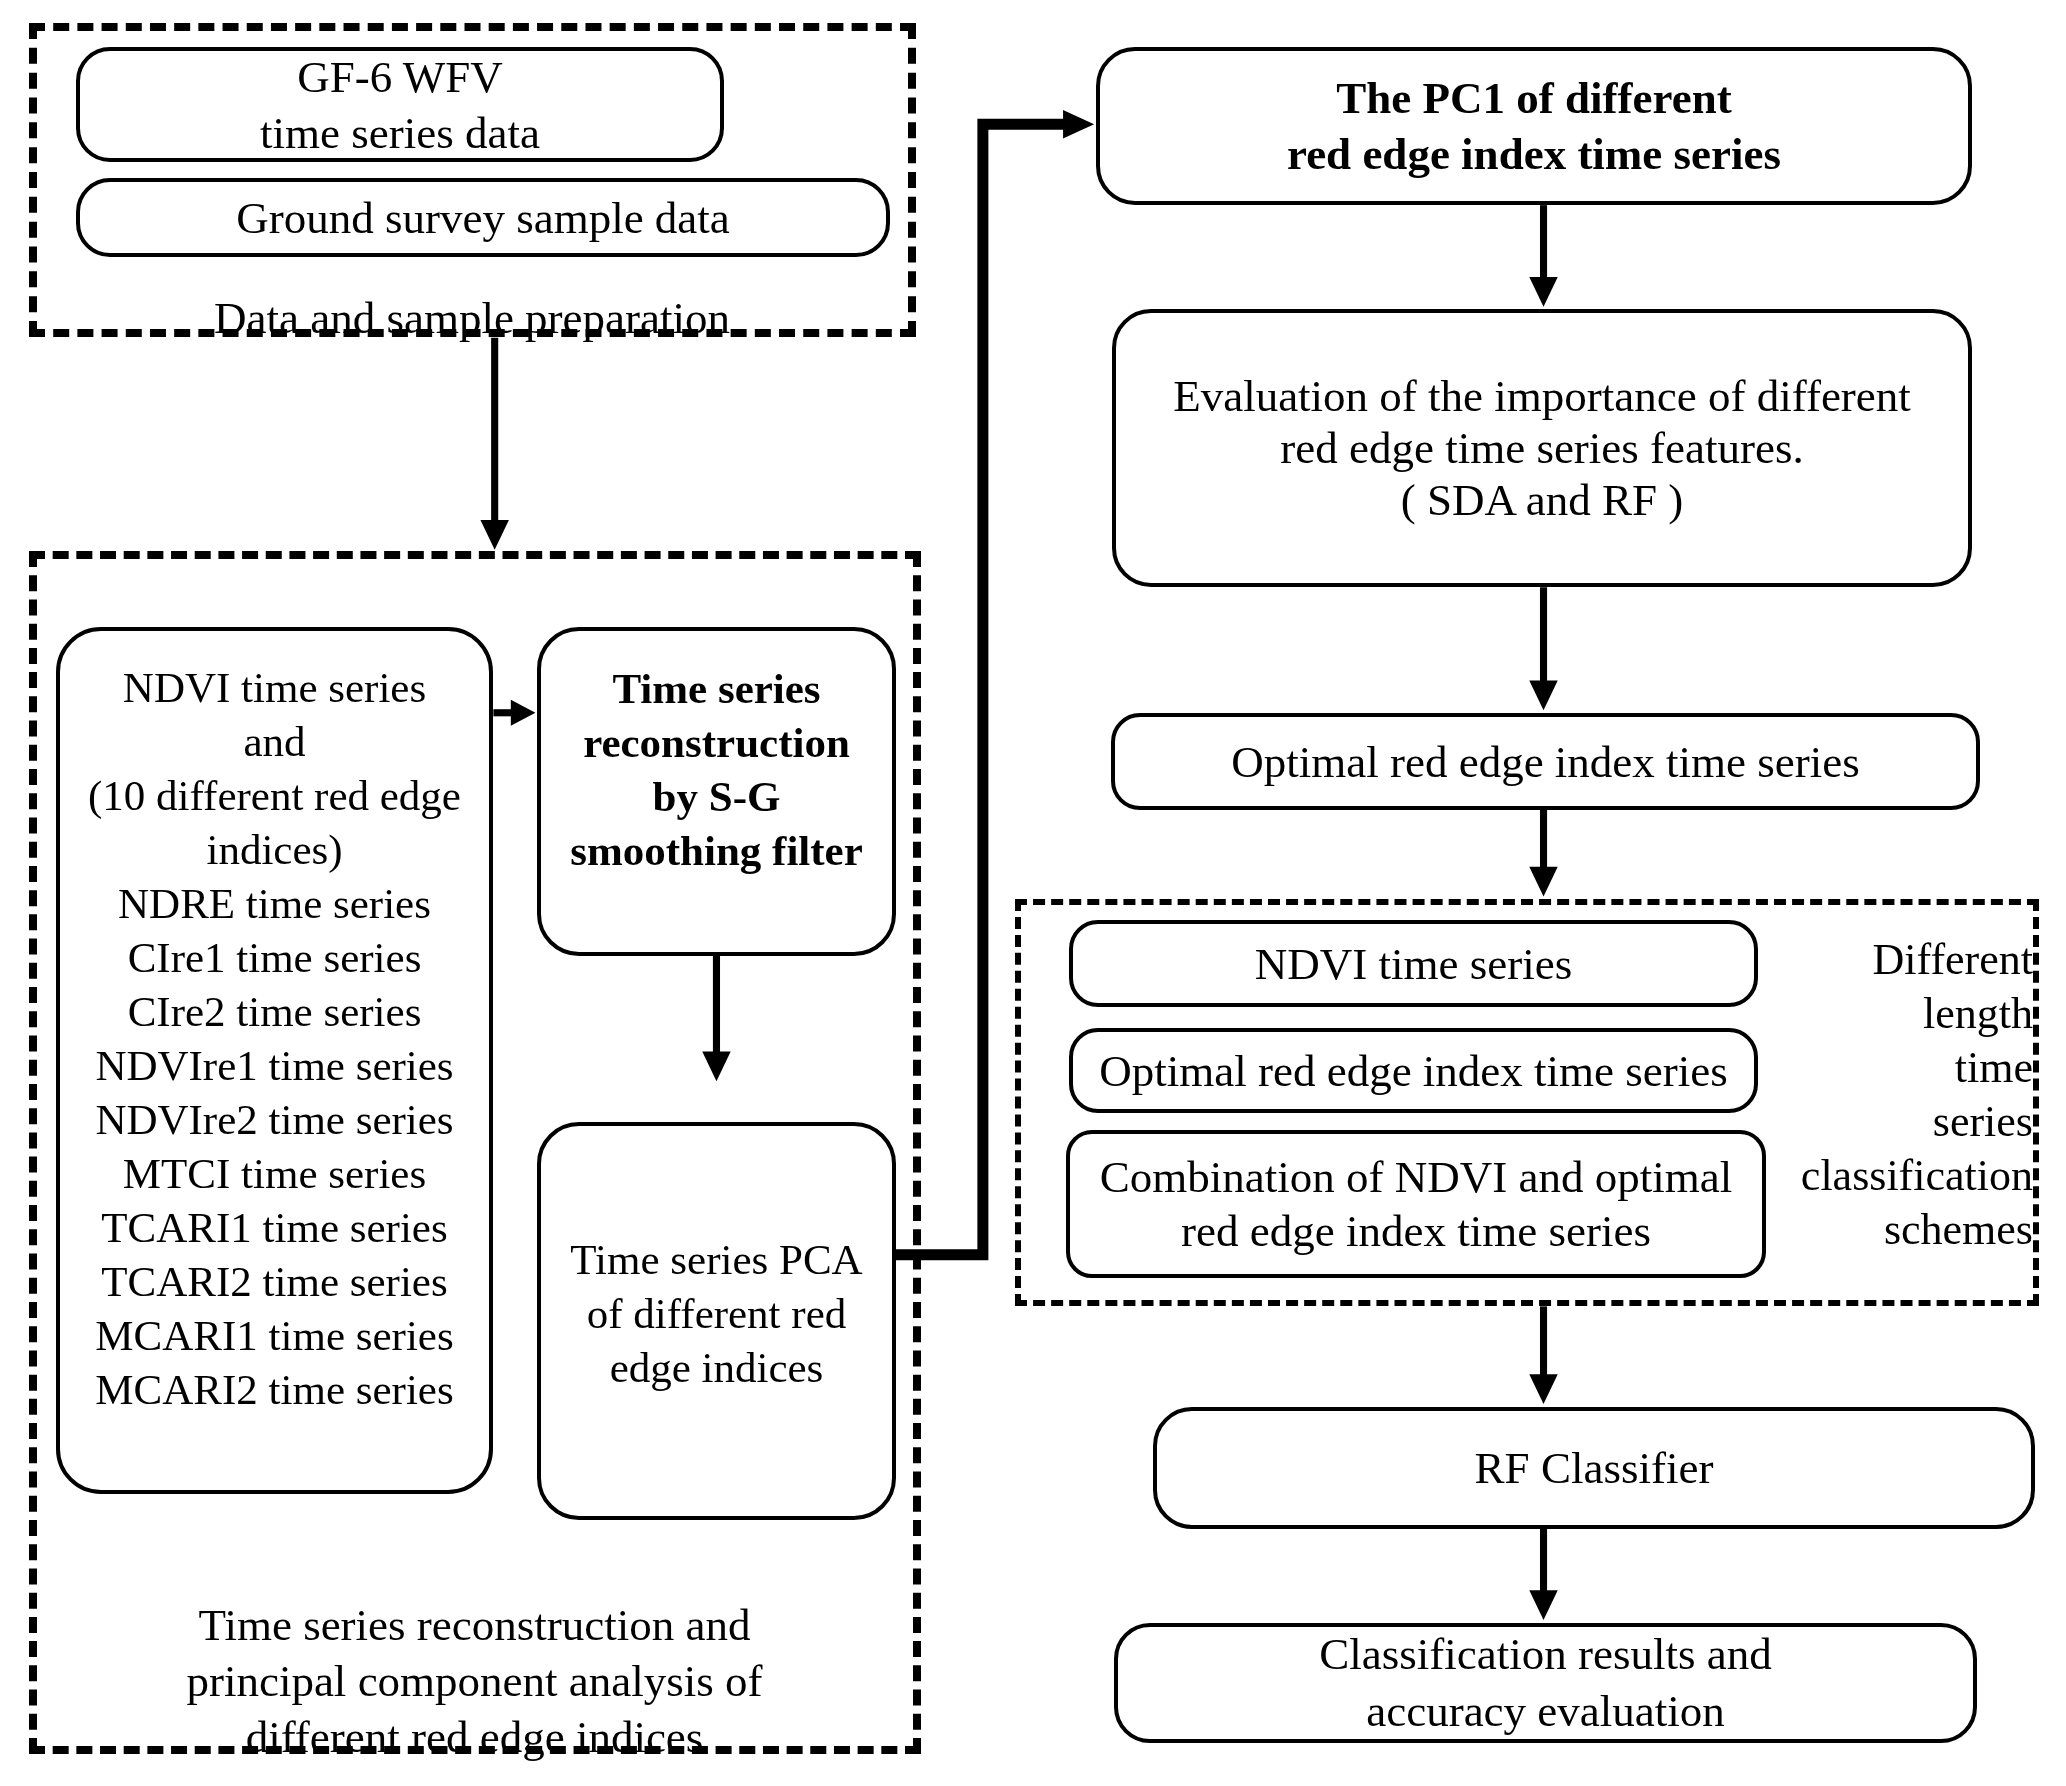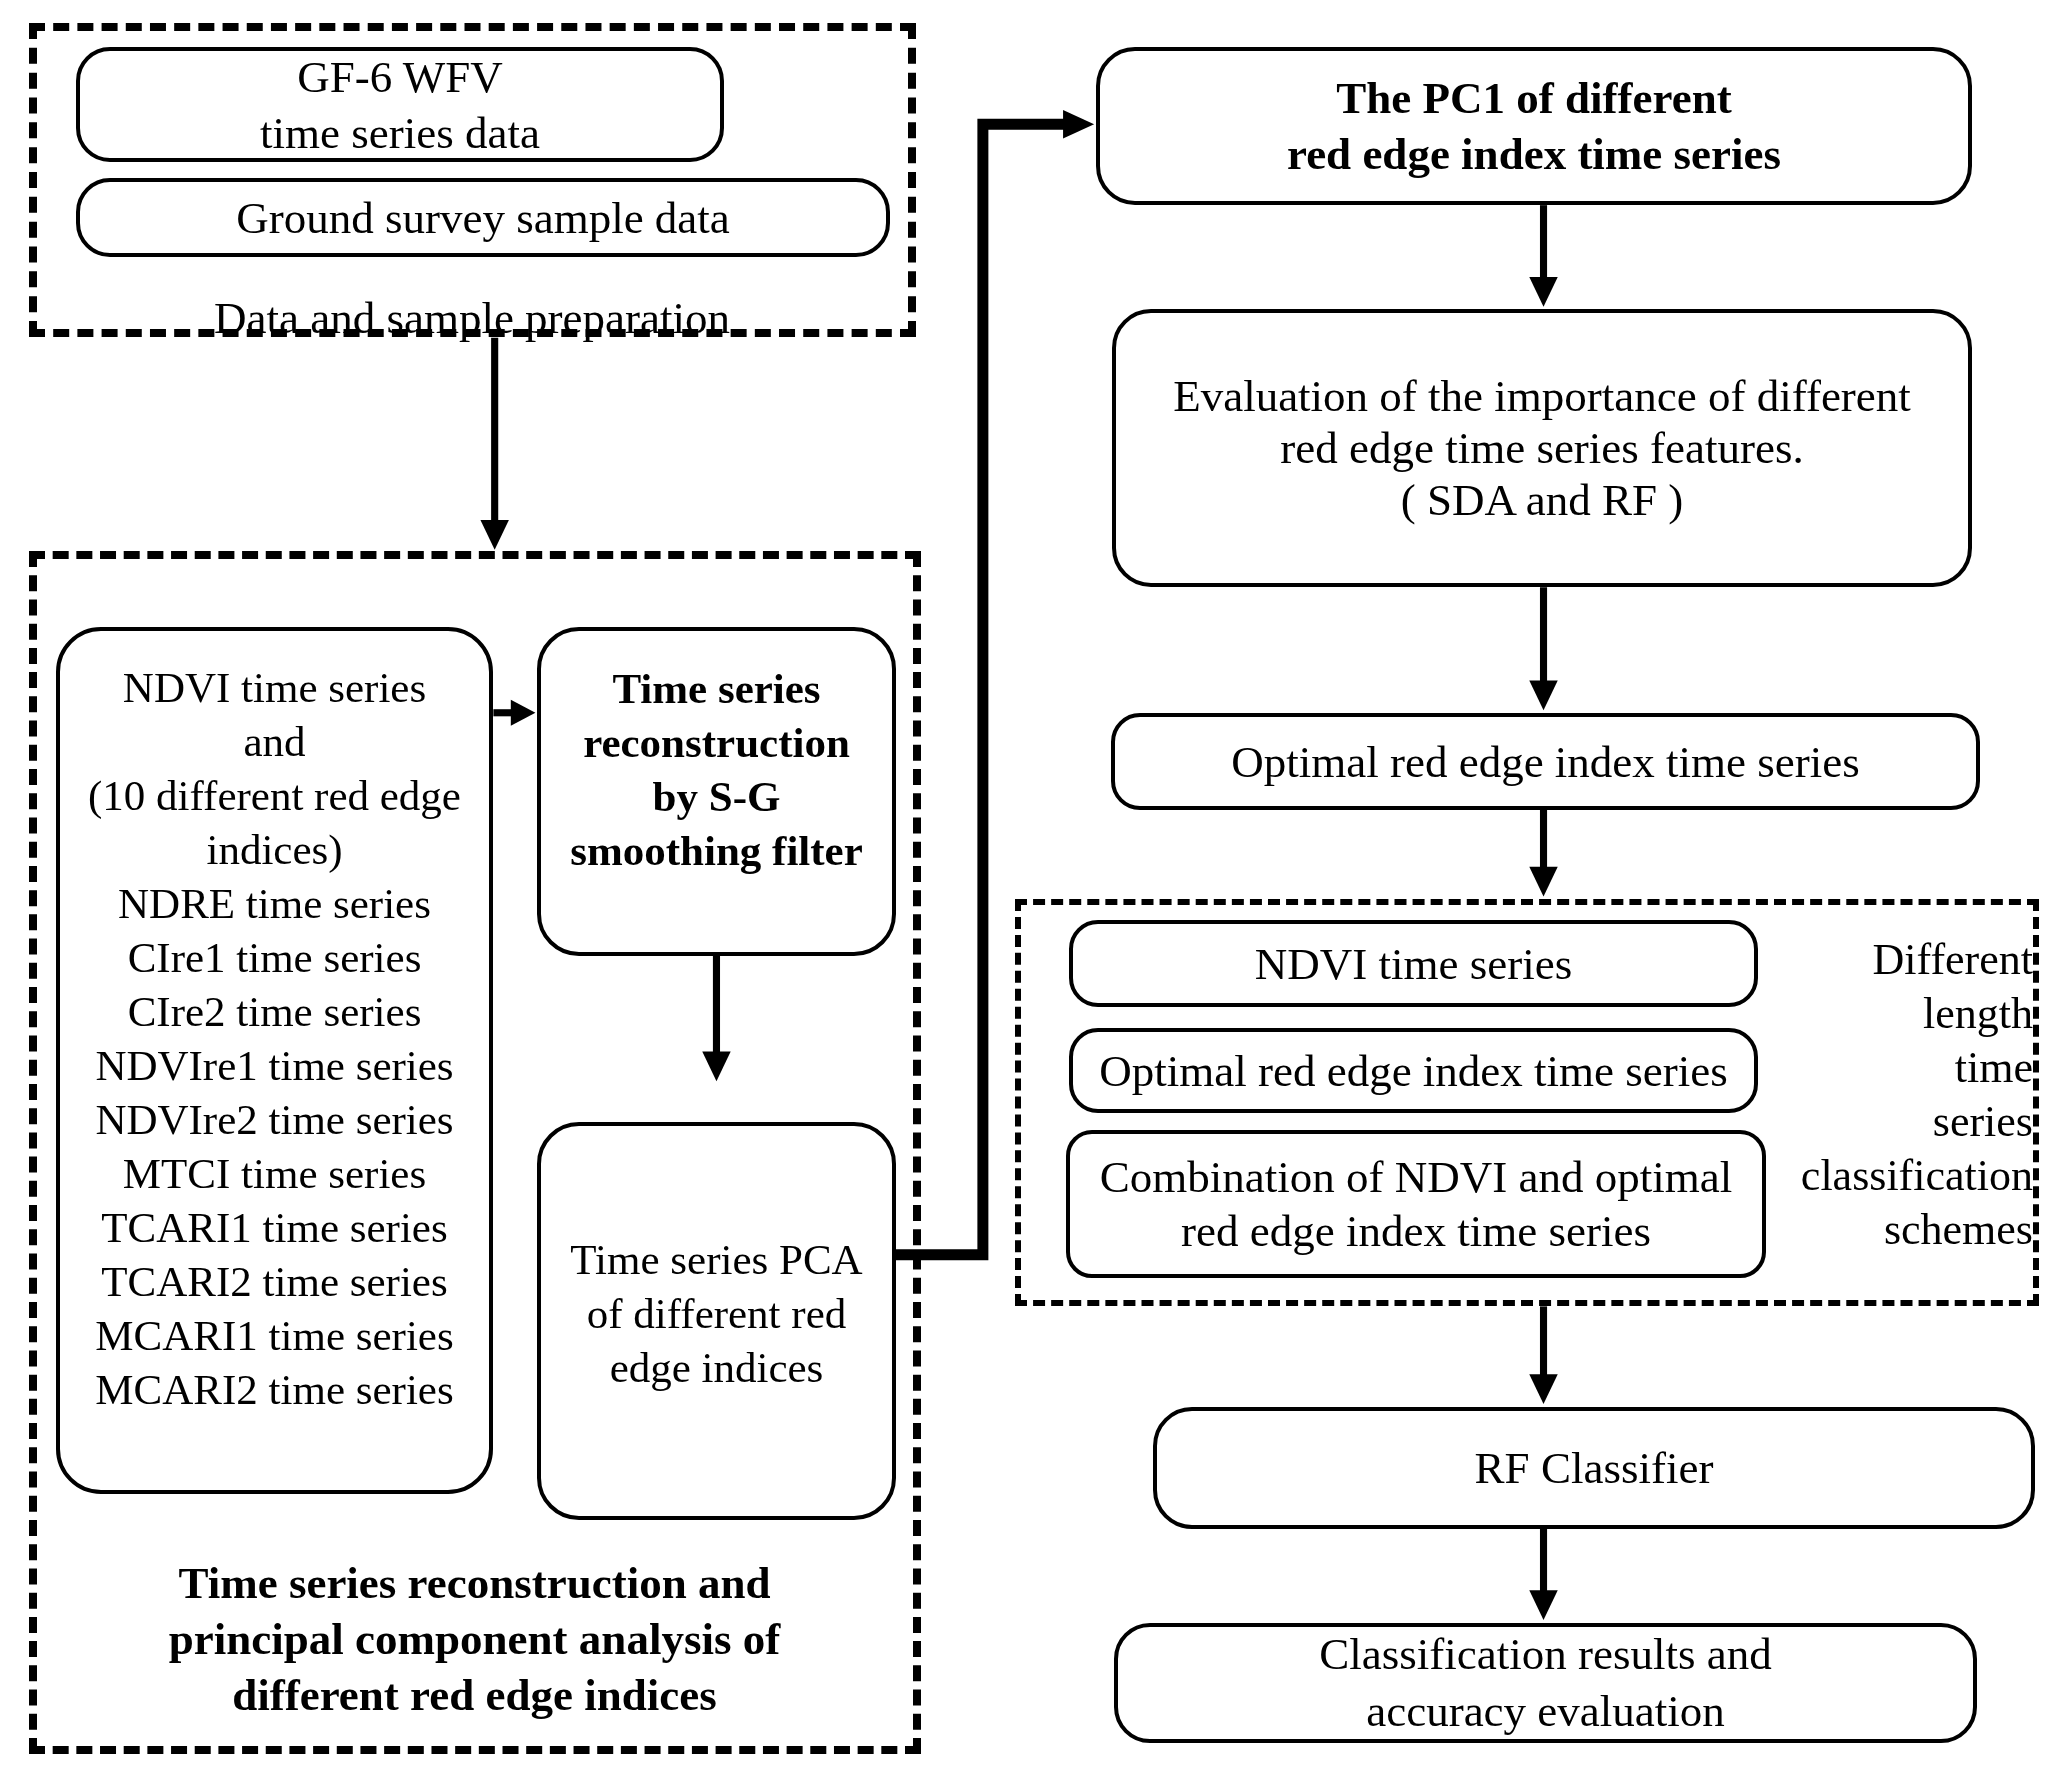--- a/index.html
+++ b/index.html
@@ -129,21 +129,21 @@
     <div>by S-G</div>
     <div>smoothing filter</div>
   </div>
 
   <div class="node topalign t66" style="left:537px;top:1083px;width:359px;height:398px;border-radius:42px;padding-top:107px;margin-top:39px;">
     <div>Time series PCA</div>
     <div>of different red</div>
     <div>edge indices</div>
   </div>
 
-  <div class="caption t70" style="left:28.5px;top:1555px;width:892px;font-weight:bold;">
+  <div class="caption t70" style="left:28.5px;top:1597px;width:892px;">
     <div>Time series reconstruction and</div>
     <div>principal component analysis of</div>
     <div>different red edge indices</div>
   </div>
 
   <div class="node t70" style="left:1096px;top:47px;width:876px;height:158px;border-radius:39px;font-weight:bold;">
     <div>The PC1 of different</div>
     <div>red edge index time series</div>
   </div>
 

